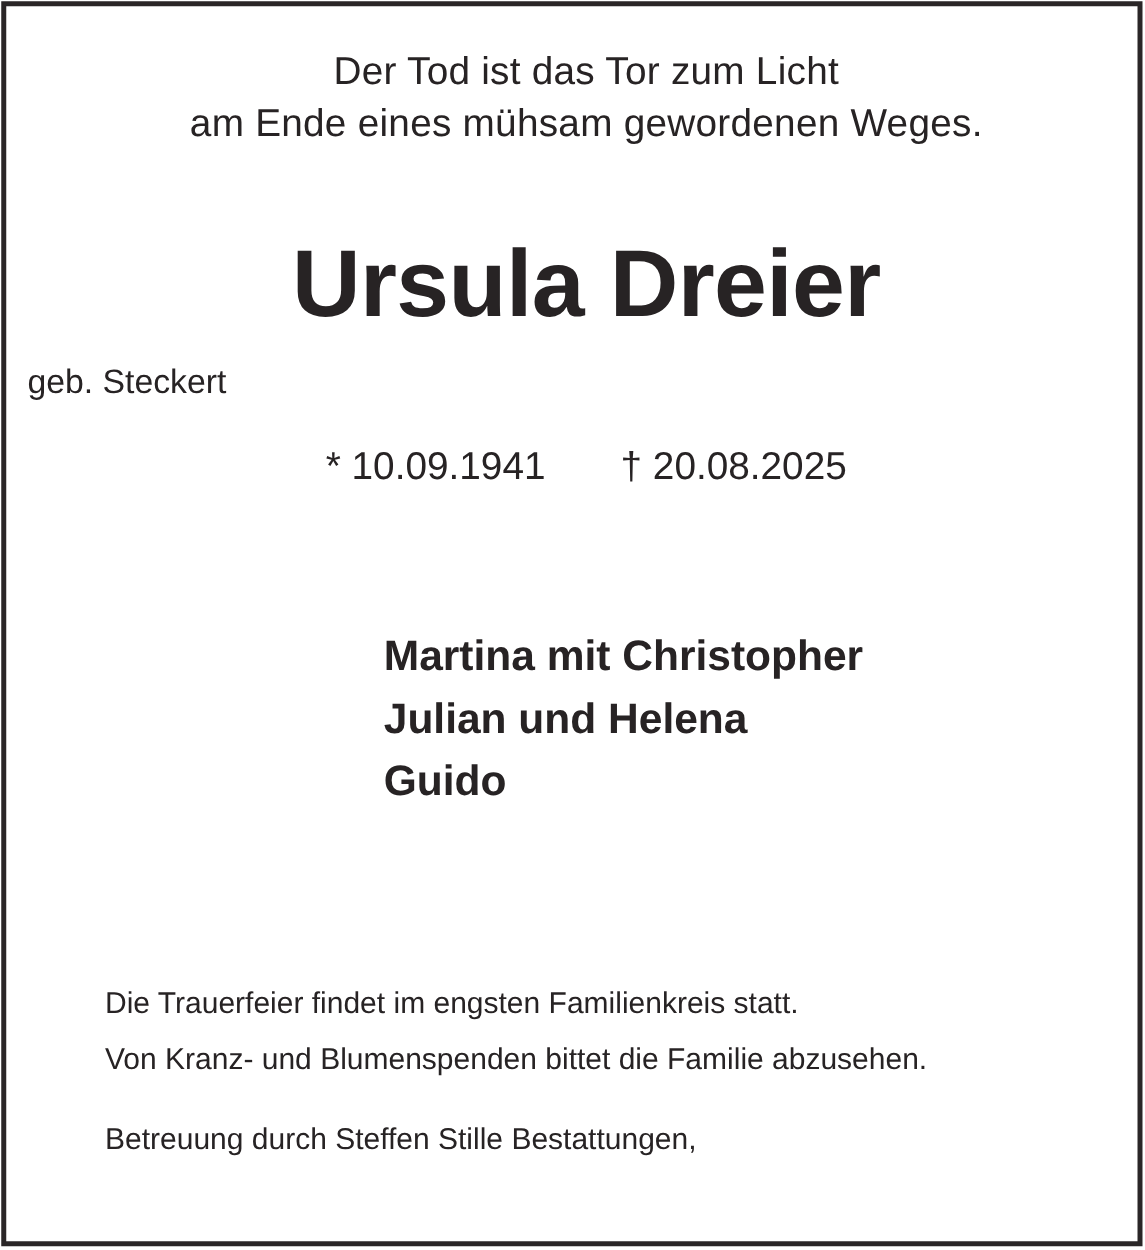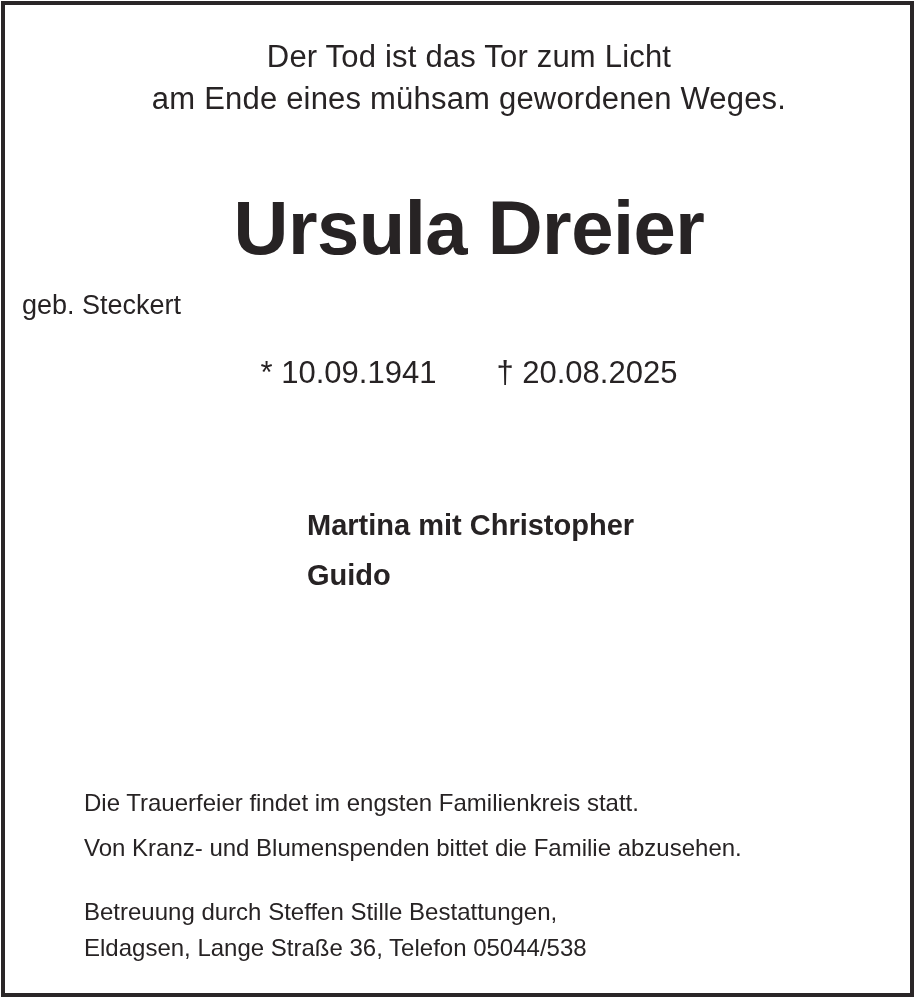--- a/index.html
+++ b/index.html
@@ -67,21 +67,21 @@
     left: 285px;
     top: 472px;
     right: 40px;
   }
   .tribute-intro {
     font-size: 30px;
     line-height: 40px;
   }
   .mourners {
     margin-top: 28px;
-    font-size: 29px;
+    font-size: 34px;
     font-weight: bold;
     line-height: 50px;
   }
   .info {
     left: 62px;
     top: 780px;
     right: 20px;
     font-size: 24px;
     line-height: 45px;
   }
@@ -107,25 +107,25 @@
 
 <div class="abs maiden-name">geb. Steckert</div>
 
 <div class="abs dates">
   <span class="birth-date">* 10.09.1941</span><span class="death-date">† 20.08.2025</span>
 </div>
 
 <div class="abs tribute">
   <div class="mourners">
     <div>Martina mit Christopher</div>
+    <div>Julian und Helena</div>
     <div>Guido</div>
   </div>
 </div>
 
 <div class="abs info">
   <div>Die Trauerfeier findet im engsten Familienkreis statt.</div>
   <div>Von Kranz- und Blumenspenden bittet die Familie abzusehen.</div>
 </div>
 
 <div class="abs funeral-home">
   <div>Betreuung durch Steffen Stille Bestattungen,</div>
-  <div>Eldagsen, Lange Straße 36, Telefon 05044/538</div>
 </div>
 
 </body></html>

